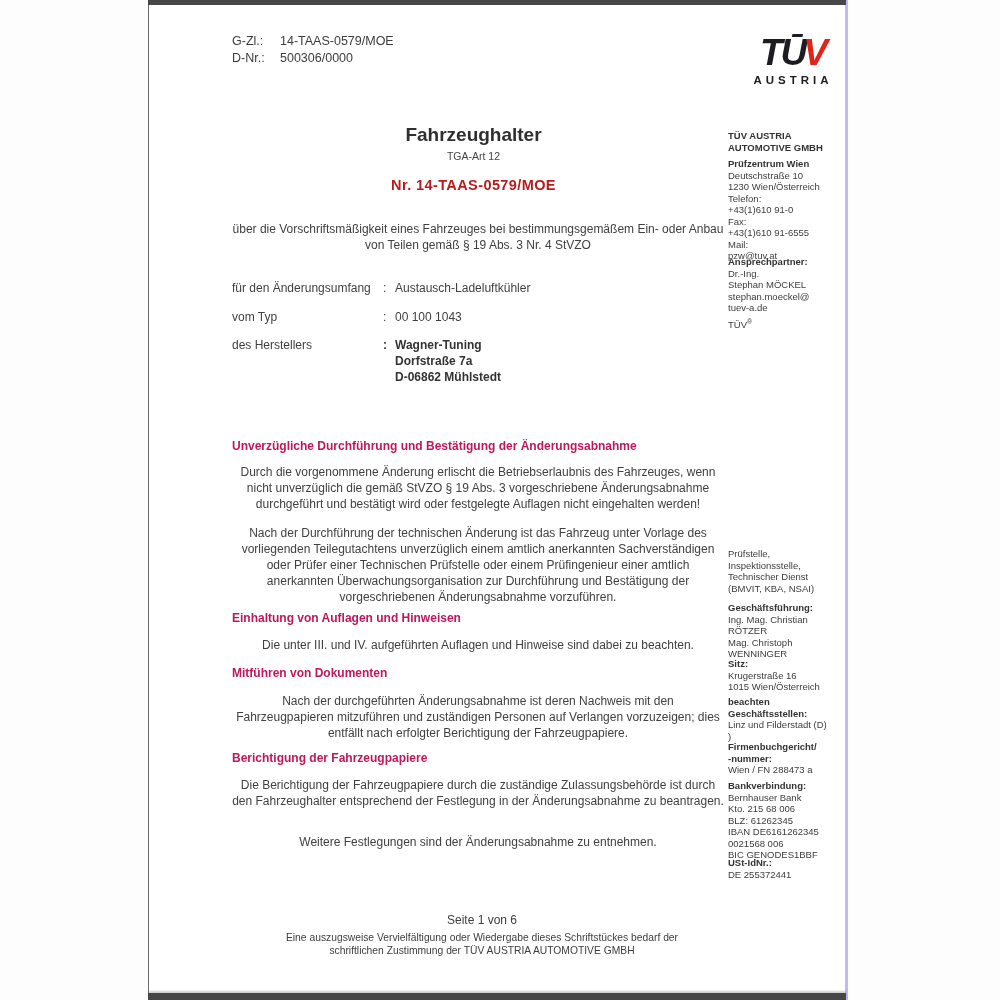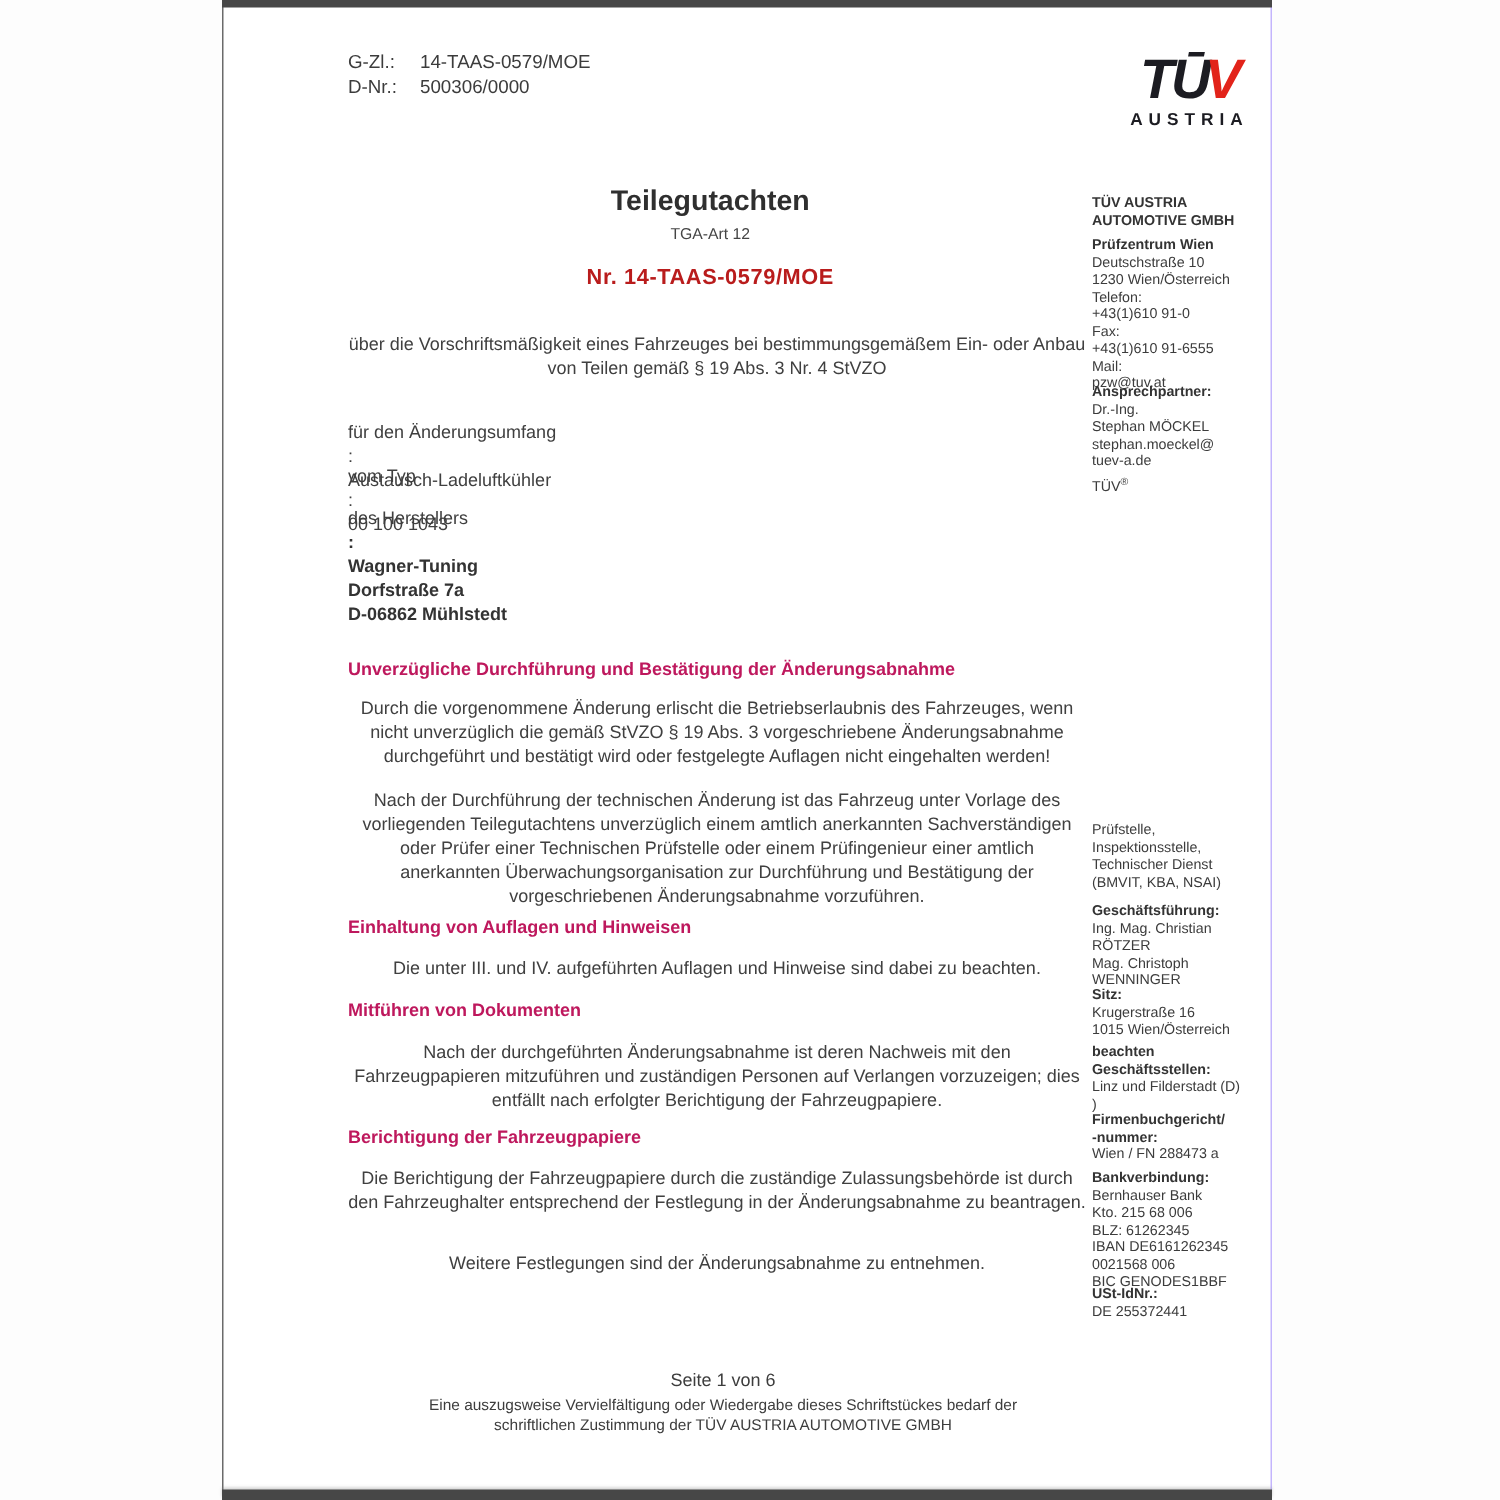--- a/index.html
+++ b/index.html
@@ -2,21 +2,21 @@
 <html><head>
 <meta charset="utf-8">
 <style>
   * { margin:0; padding:0; box-sizing:border-box; }
   html,body { width:1000px; height:1000px; background:#ffffff; }
   body { font-family:"Liberation Sans", sans-serif; color:#3f3f3f; }
   .canvas { position:relative; width:1000px; height:1000px; background:#fdfdfd; overflow:hidden; }
   .doc {
     position:absolute; left:148px; top:0; width:700px; height:1000px;
     background:#ffffff;
-    border-left:1px solid #6a6a6a; border-right:1px solid #c4b5fd;
+    border-left:1px solid #6a6a6a; border-right:3px solid #c4b5fd;
   }
   .edge-top { position:absolute; top:0; left:-1px; right:-1px; height:5px; background:#474747; }
   .edge-bottom { position:absolute; bottom:0; left:-1px; right:-1px; height:7px; background:#474747; box-shadow:0 -2px 2px rgba(120,120,120,.35); }
 
   
   .refs { position:absolute; left:83px; top:33px; font-size:12.5px; line-height:17px; color:#3c3c3c; }
   .ref-row { display:flex; }
   .ref-label { width:48px; }
   .ref-value { }
 
@@ -28,21 +28,21 @@
 
   
   .title-block { position:absolute; left:83px; top:124px; width:483px; text-align:center; }
   .title { font-size:19px; font-weight:700; color:#2f2f2f; }
   .title-sub { font-size:10.5px; margin-top:4px; color:#454545; }
   .title-number { font-size:14.5px; font-weight:700; letter-spacing:.4px; margin-top:15px; color:#b91c1c; }
 
   
   .para, .bodyline { position:absolute; left:83px; width:492px; font-size:12px; line-height:16px; color:#404040;text-align:center; }
   .subhead { position:absolute; left:83px; width:492px; font-size:12px; line-height:16px; font-weight:700; color:#be185d; }
-  .details-row { position:absolute; left:83px; width:492px; display:flex; font-size:12px; line-height:16px;flex-direction:column; }
+  .details-row { position:absolute; left:83px; width:492px; display:flex; font-size:12px; line-height:16px; }
   .d-label { width:151px; flex:none; }
   .d-sep { width:12px; flex:none; }
   .d-value { white-space:pre-line; }
   .d-bold { font-weight:700; color:#333333; }
   .sec-heading { position:absolute; left:83px; top:402px; width:492px; font-size:15px; font-weight:700; letter-spacing:.3px; color:#2e2e2e; }
   .sec-num { display:inline-block; width:50px; }
 
   
   .sb { position:absolute; left:579px; width:115px; font-size:9.5px; line-height:11.5px; color:#3c3c3c; }
   .sb-h { font-weight:700; color:#333333; white-space:pre-line; }
@@ -74,21 +74,21 @@
     </div>
 
     <div class="logo">
       <div class="logo-mark">
         <span class="logo-tu">TŪ</span><span class="logo-v">V</span>
       </div>
       <div class="logo-sub">AUSTRIA</div>
     </div>
 
     <div class="title-block">
-      <div class="title">Teilegutachten</div>
+      <div class="title">Fahrzeughalter</div>
       <div class="title-sub">TGA-Art 12</div>
       <div class="title-number">Nr. 14-TAAS-0579/MOE</div>
     </div>
 
     <div class="para" style="top:221px">über die Vorschriftsmäßigkeit eines Fahrzeuges bei bestimmungsgemäßem Ein- oder Anbau von Teilen gemäß § 19 Abs. 3 Nr. 4 StVZO</div>
 
     <div class="details-row" style="top:280px">
       <span class="d-label">für den Änderungsumfang</span>
       <span class="d-sep">:</span>
       <span class="d-value">Austausch-Ladeluftkühler</span>

